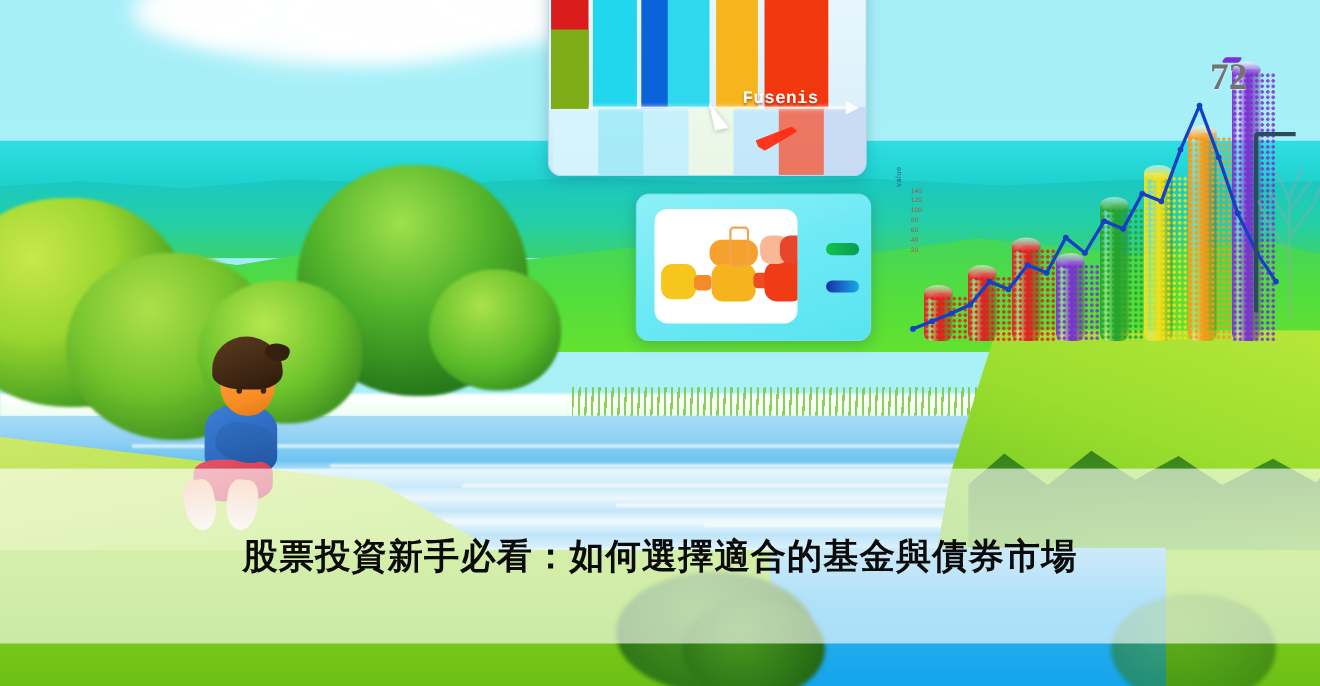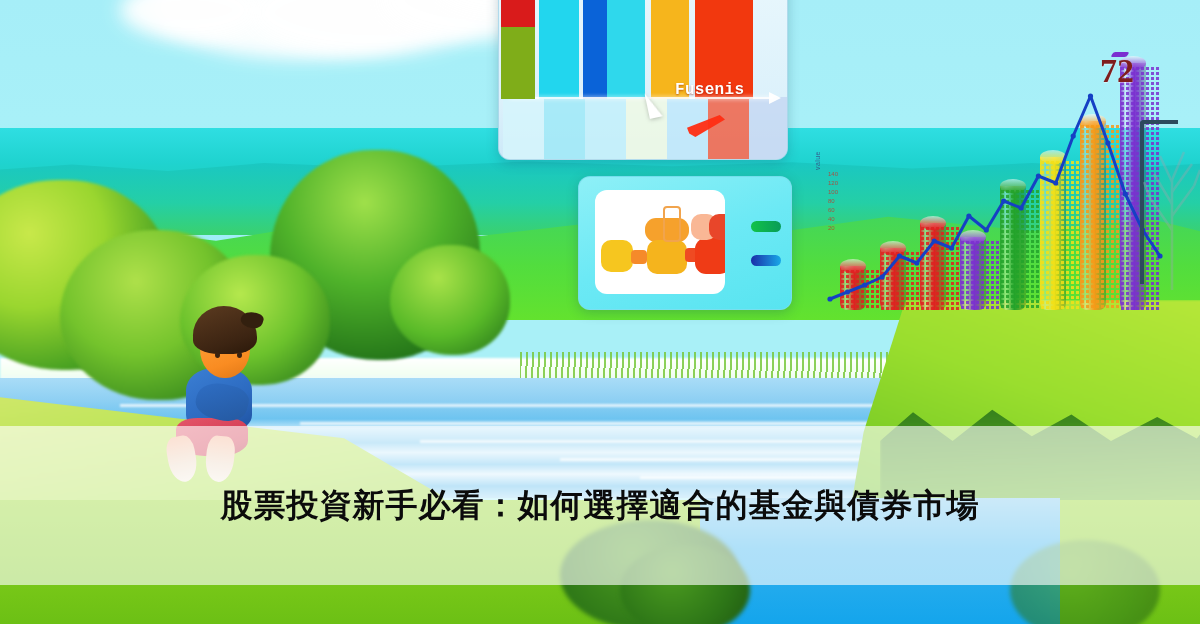--- a/index.html
+++ b/index.html
@@ -329,21 +329,21 @@
     position: absolute;
     left: 16px; top: 150px;
     font-size: 6px;
     line-height: 9px;
     color: #c0392b;
     opacity: .8;
   }
   .annot72 {
     position: absolute;
     left: 1100px; top: 52px;
-    color: #7f1d1d;
+    color: #737373;
     font-weight: 700;
     font-size: 34px;
     font-family: "Liberation Serif", serif;
     text-shadow: 0 1px 1px rgba(255,255,255,.5);
     text-align: right;
   }
   .annot72-mark {
     position: absolute;
     left: 1112px; top: 52px;
     width: 16px; height: 5px;

